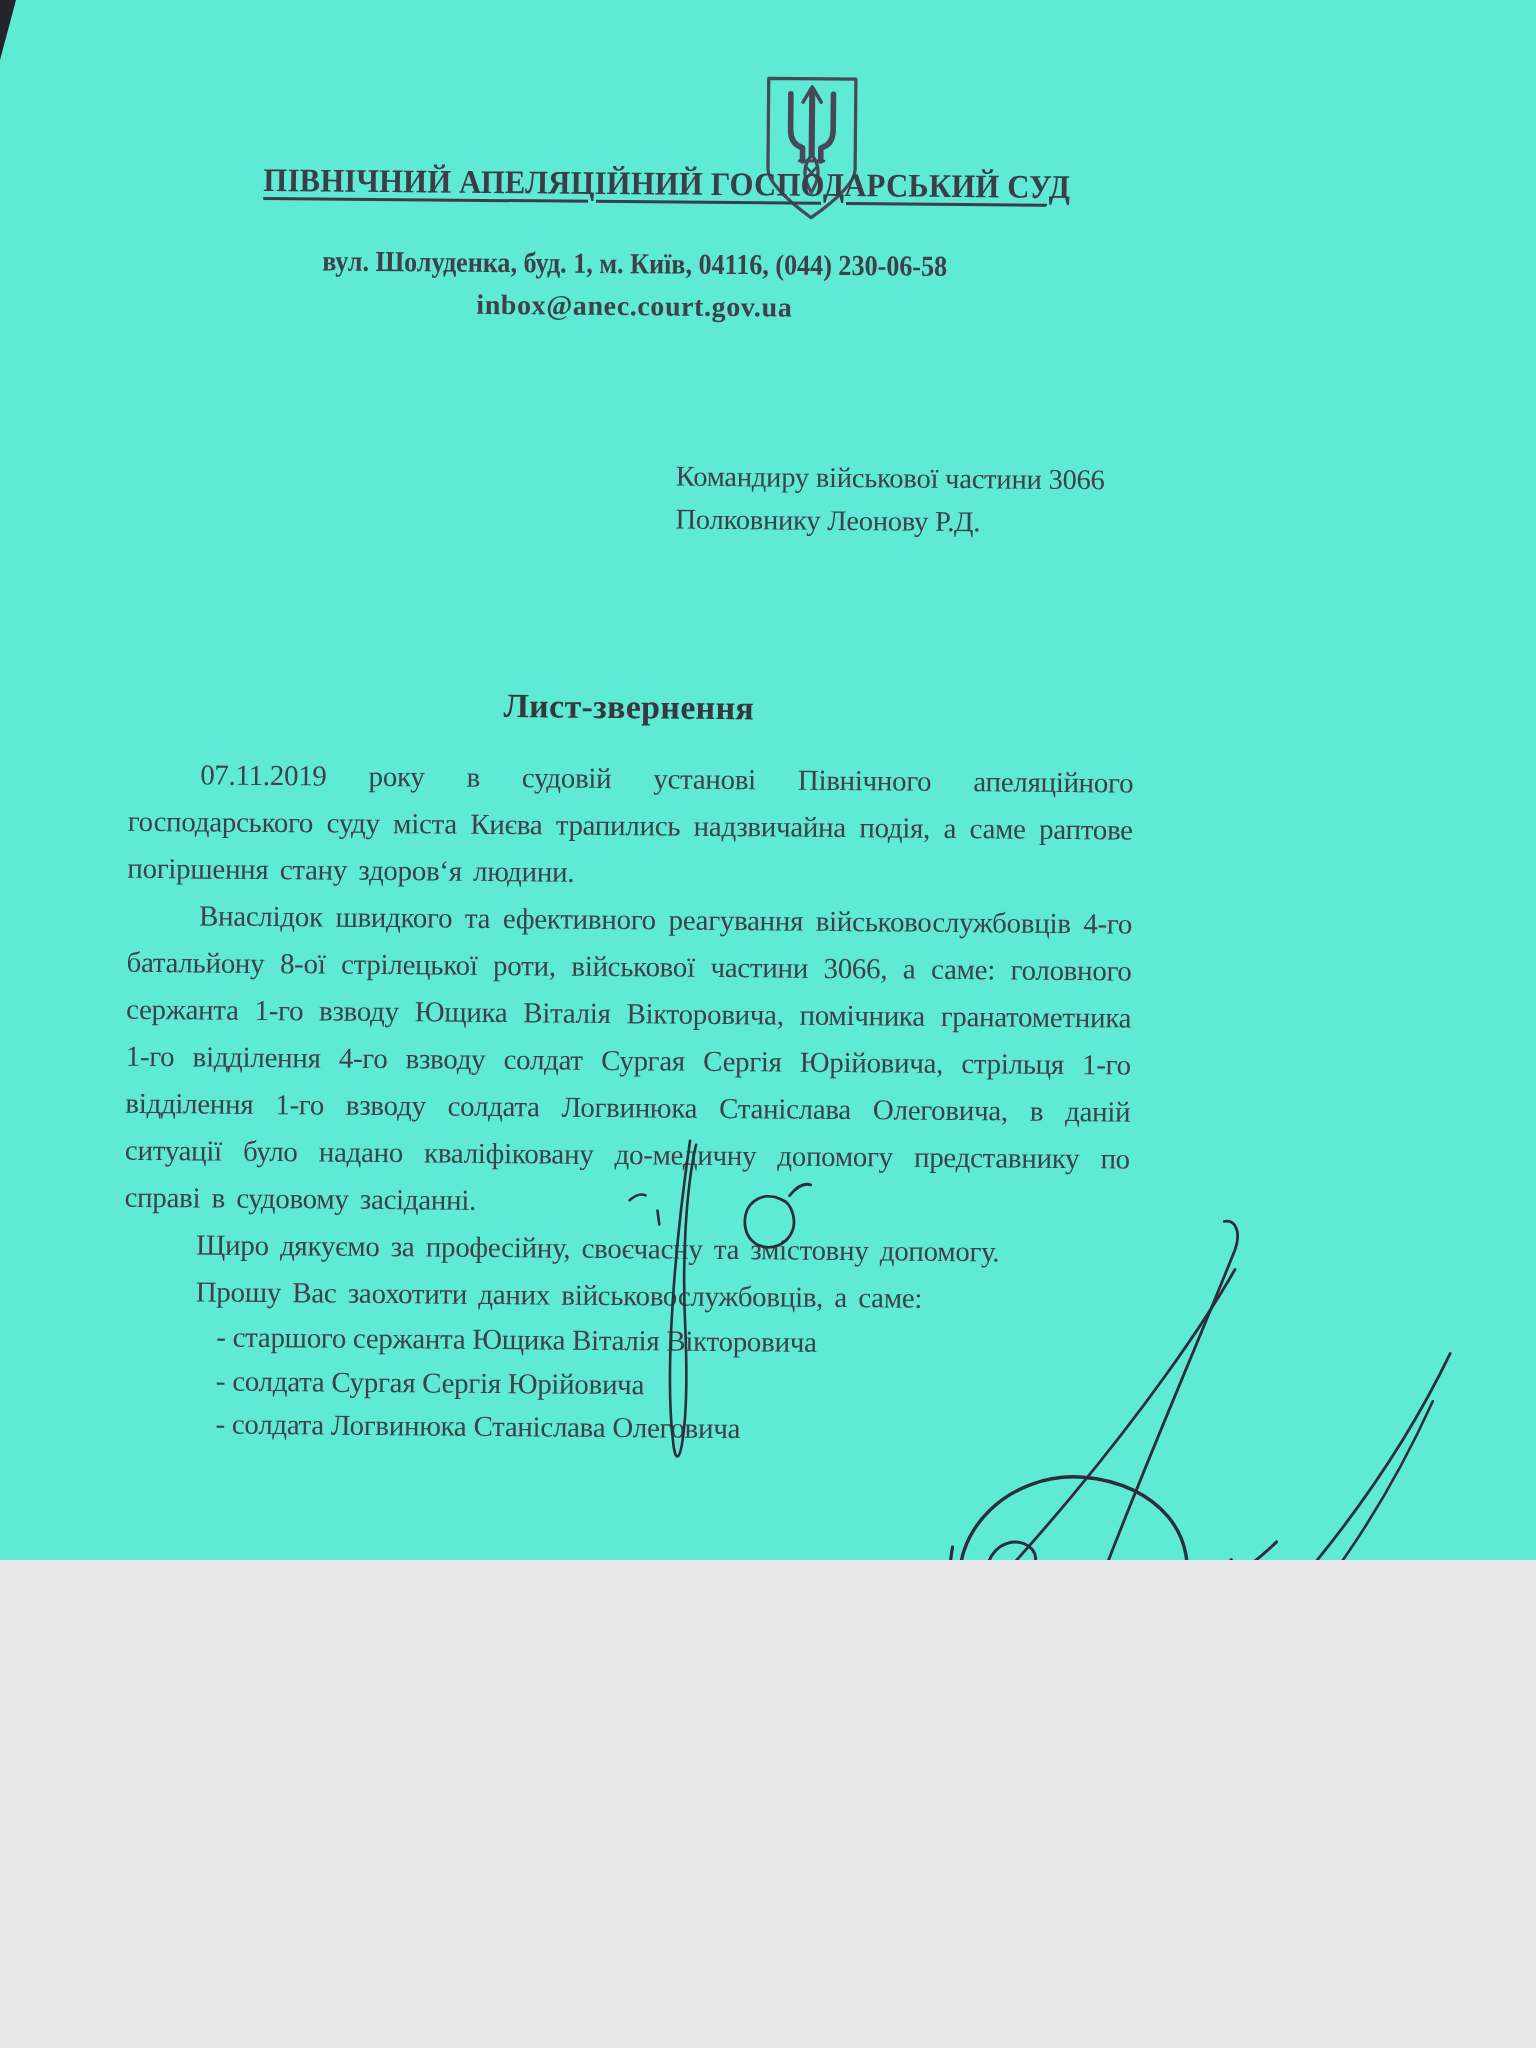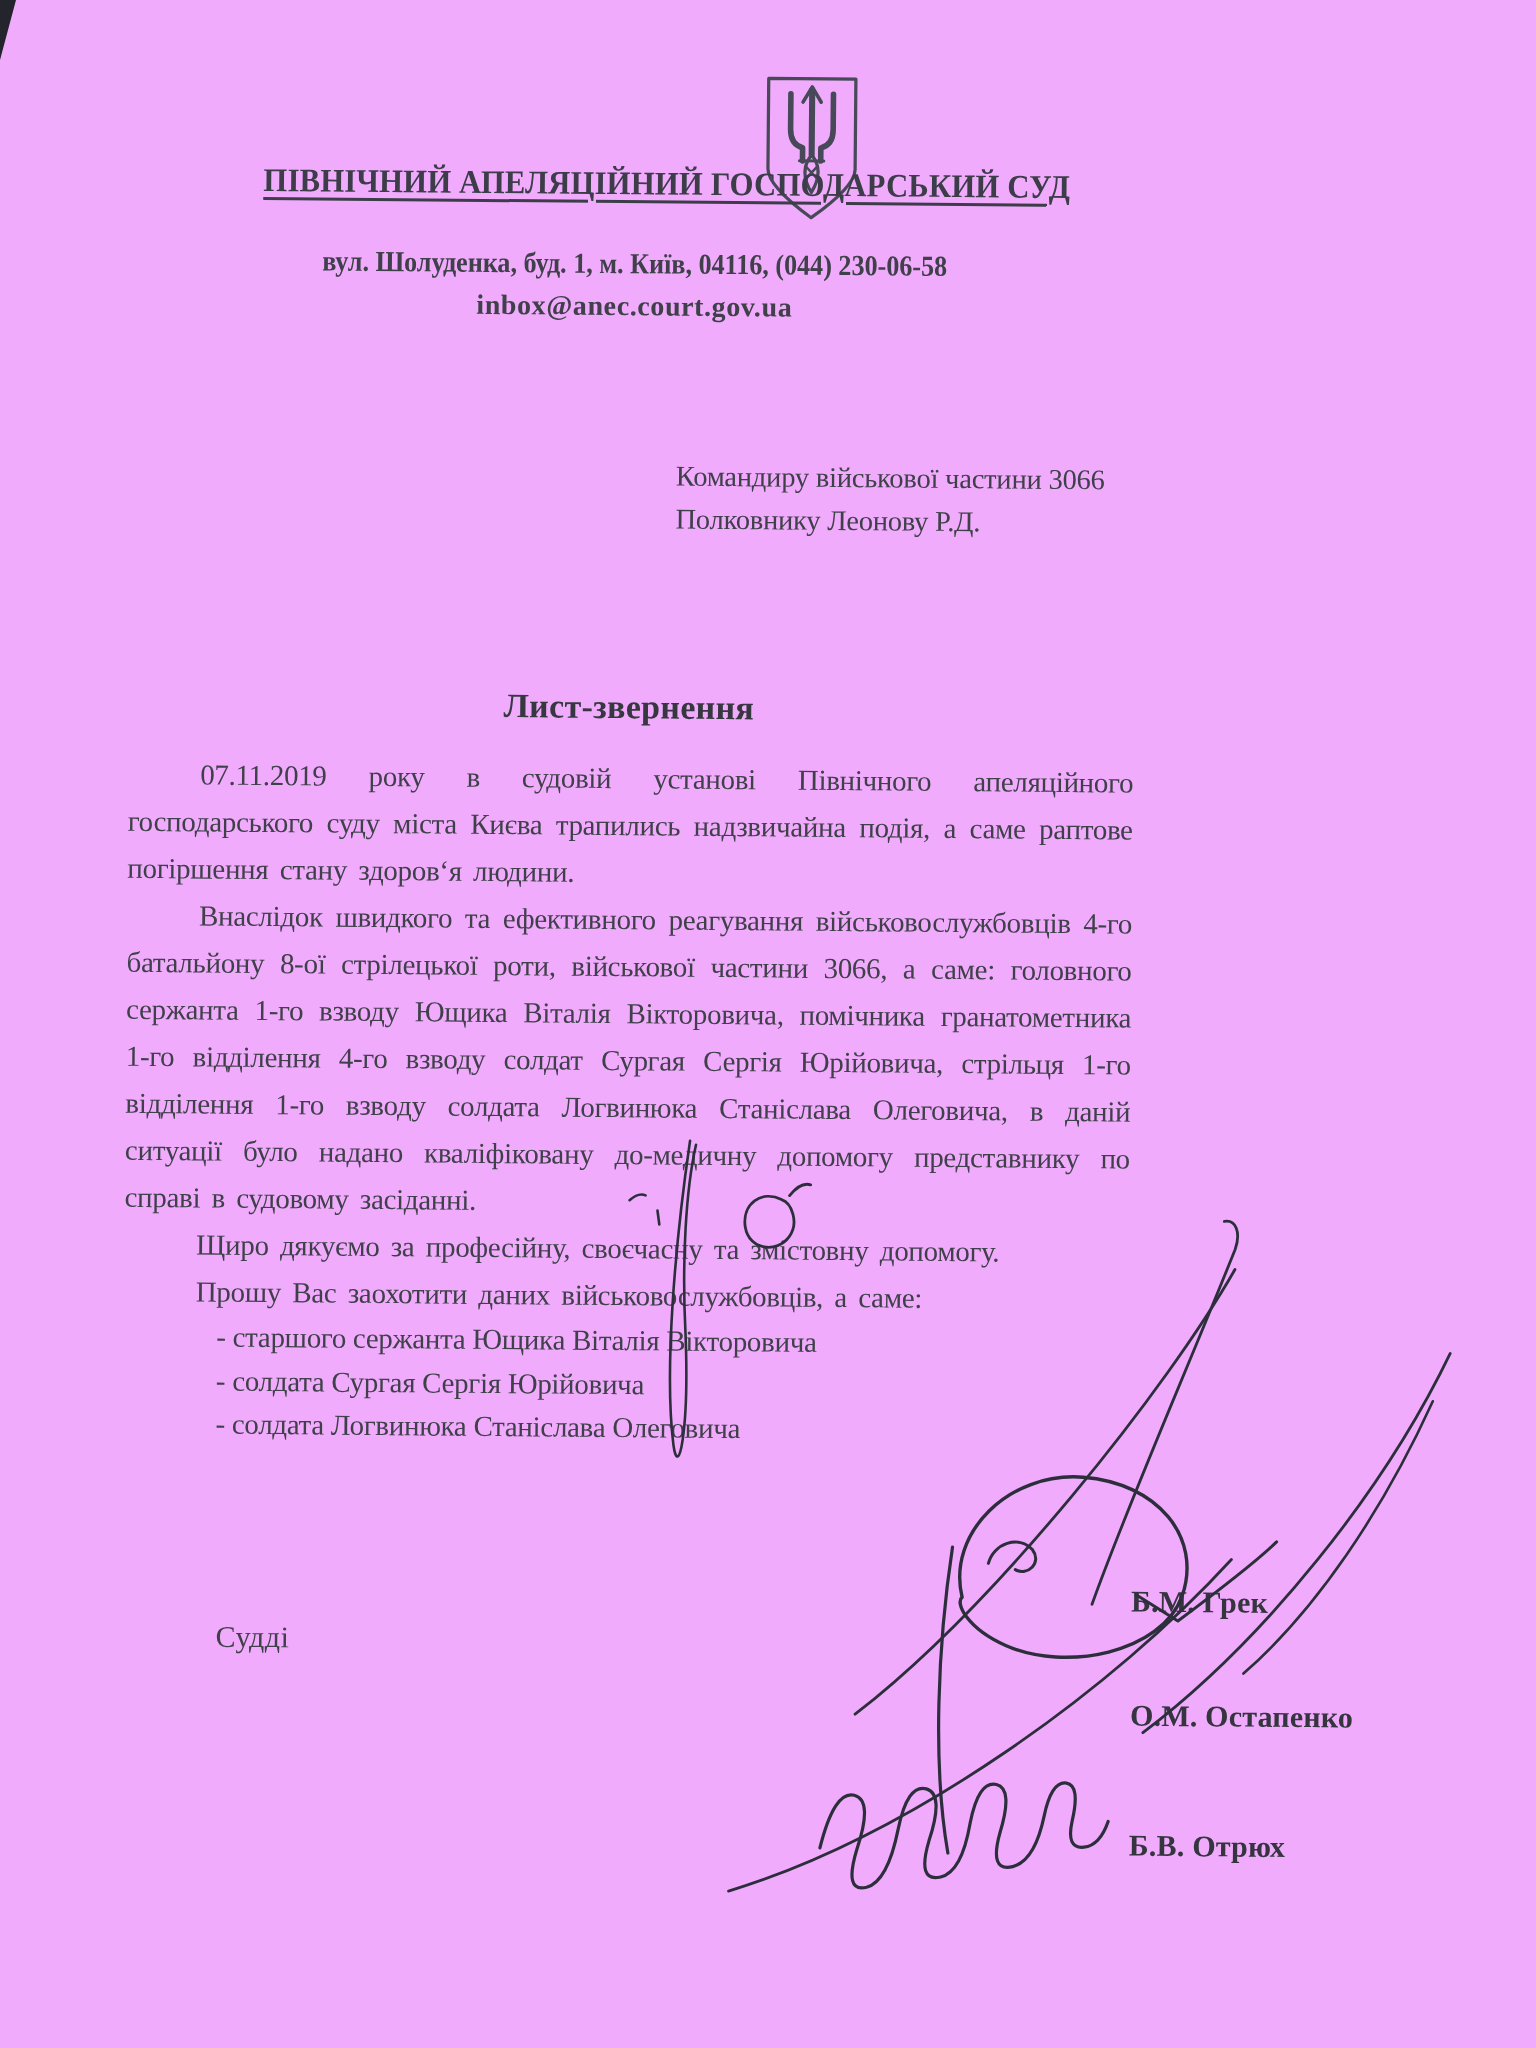--- a/index.html
+++ b/index.html
@@ -1,19 +1,19 @@
 <!DOCTYPE html>
 <html lang="uk"><head>
 <meta charset="utf-8">
 <style>
   html,body{margin:0;padding:0;background:#e8e8e8;}
   .page{
     position:relative;
-    width:1536px;height:2048px;
-    background:#f0abfc;
+    width:1536px;height:1560px;
+    background:#5eead4;
     overflow:hidden;
     font-family:"Liberation Serif","DejaVu Serif",serif;
     color:#3f4049;
   }
   .scan-corner{
     position:absolute;left:0;top:0;width:16px;height:60px;
     background:#23242c;
     clip-path:polygon(0 0,100% 0,0 100%);
   }
   .tilt{

